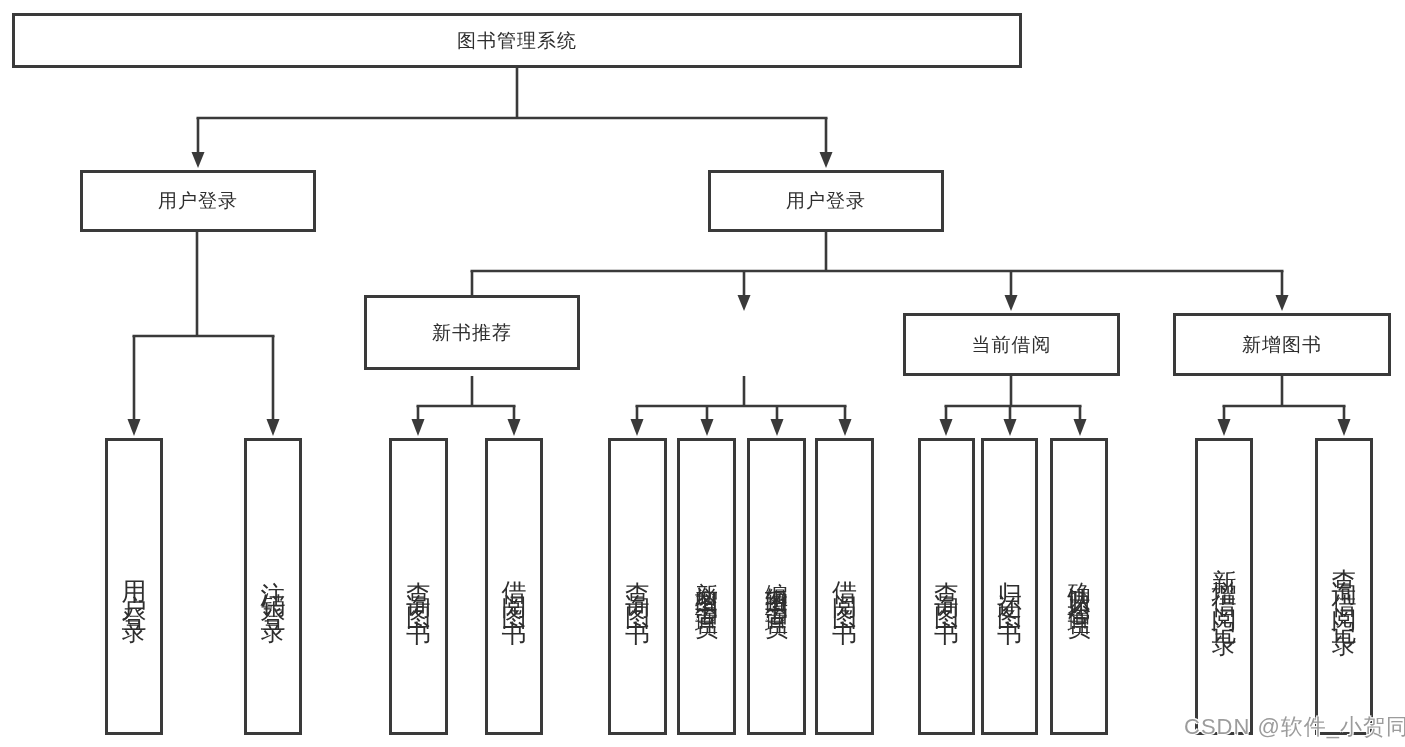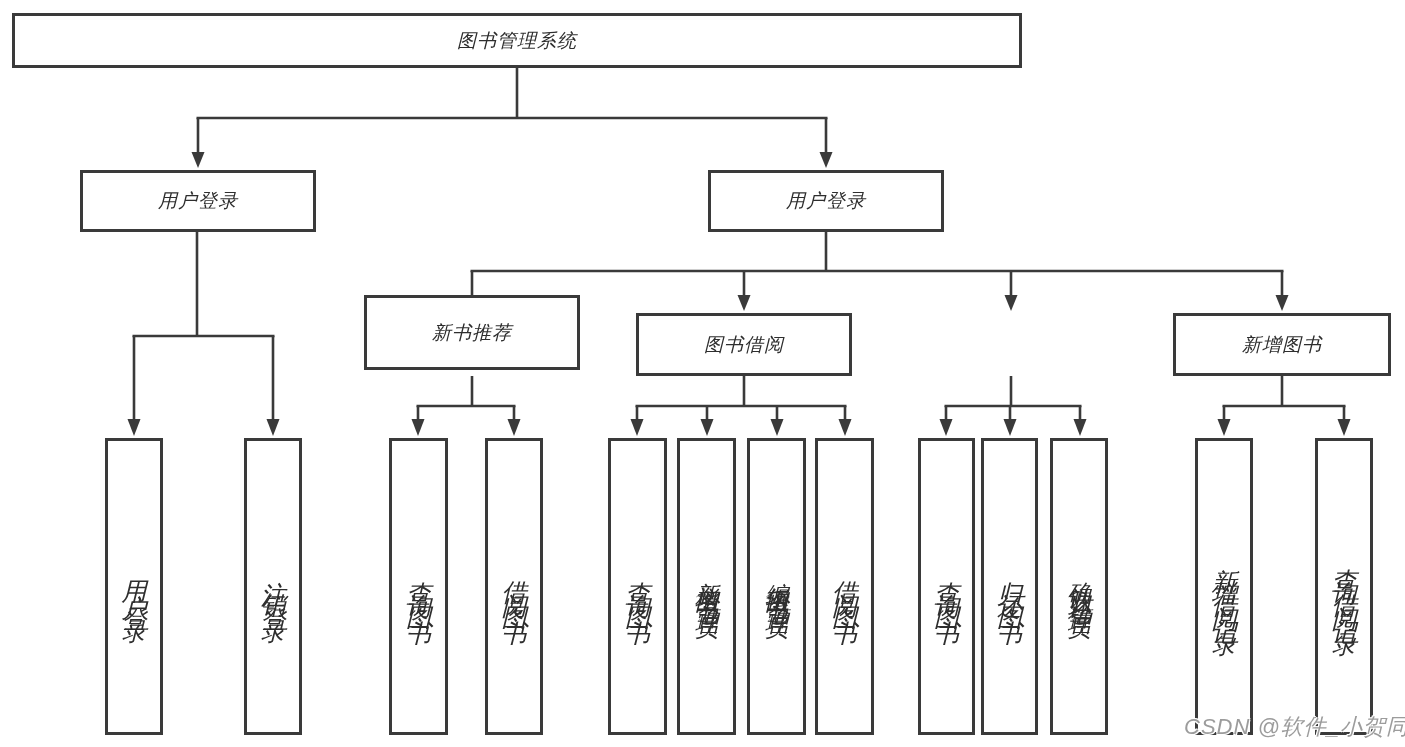--- a/index.html
+++ b/index.html
@@ -1,17 +1,17 @@
 <!DOCTYPE html>
 <html><head>
 <meta charset="utf-8">
 <style>
   html,body{margin:0;padding:0;background:#ffffff;}
   body{font-family:"Liberation Sans","DejaVu Sans",sans-serif;}
-  #canvas{position:relative;width:1405px;height:747px;background:#ffffff;overflow:hidden;color:#2e2e2e;font-style:italic;}
+  #canvas{position:relative;width:1405px;height:747px;background:#ffffff;overflow:hidden;color:#2e2e2e;}
   svg.wires{position:absolute;left:0;top:0;z-index:1;}
   svg.wires line{stroke:#3a3a3a;stroke-width:2.6;}
   svg.wires polygon{fill:#3a3a3a;stroke:none;}
   .box{position:absolute;box-sizing:border-box;border:3px solid #3a3a3a;background:#ffffff;
        display:flex;align-items:center;justify-content:center;z-index:2;}
   .hbox{font-size:19px;letter-spacing:1px;}
   .vlabel{writing-mode:vertical-rl;text-orientation:mixed;font-size:25px;letter-spacing:13px;line-height:1;}
   .vlabel.long{font-size:23px;letter-spacing:5px;}
   .watermark{position:absolute;left:1184px;top:712px;z-index:5;font-size:22px;color:#9c9c9c;
              letter-spacing:1px;white-space:nowrap;
@@ -91,22 +91,22 @@
   <div class="box hbox" style="left:80px;top:170px;width:236px;height:62px">
     <span>用户登录</span>
   </div>
   <div class="box hbox" style="left:708px;top:170px;width:236px;height:62px">
     <span>用户登录</span>
   </div>
 
   <div class="box hbox" style="left:364px;top:295px;width:216px;height:75px">
     <span>新书推荐</span>
   </div>
-  <div class="box hbox" style="left:636px;top:313px;width:216px;height:63px">
-    <span>图书借阅</span>
+  <div class="box hbox" style="left:903px;top:313px;width:217px;height:63px">
+    <span>当前借阅</span>
   </div>
   <div class="box hbox" style="left:1173px;top:313px;width:218px;height:63px">
     <span>新增图书</span>
   </div>
 
   <div class="box" style="left:105px;top:438px;width:58px;height:297px">
     <span class="vlabel">用户登录</span>
   </div>
   <div class="box" style="left:244px;top:438px;width:58px;height:297px">
     <span class="vlabel">注销登录</span>

